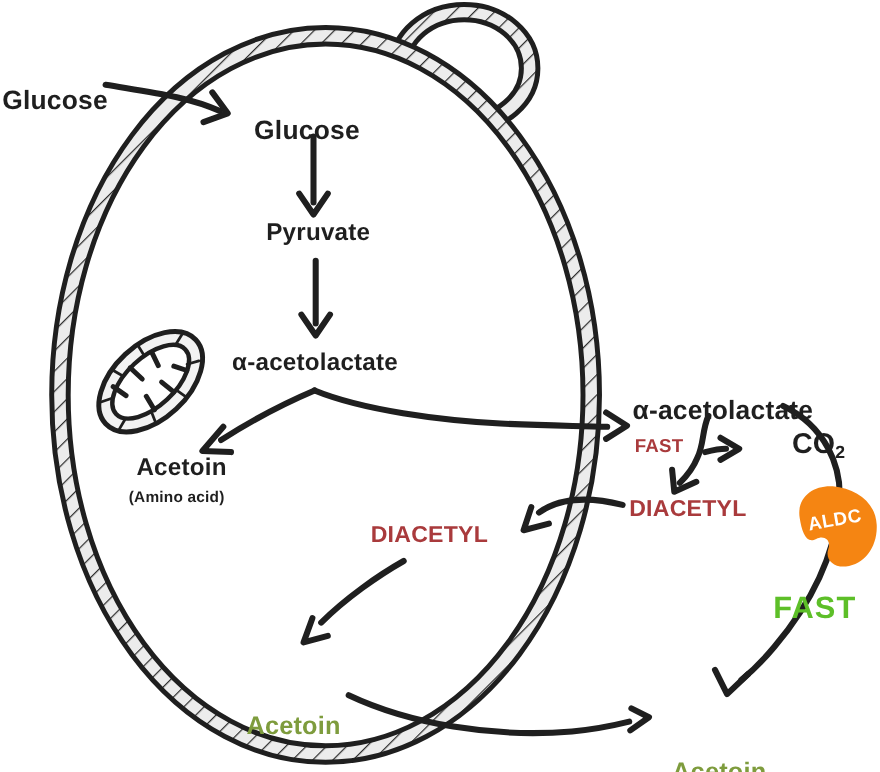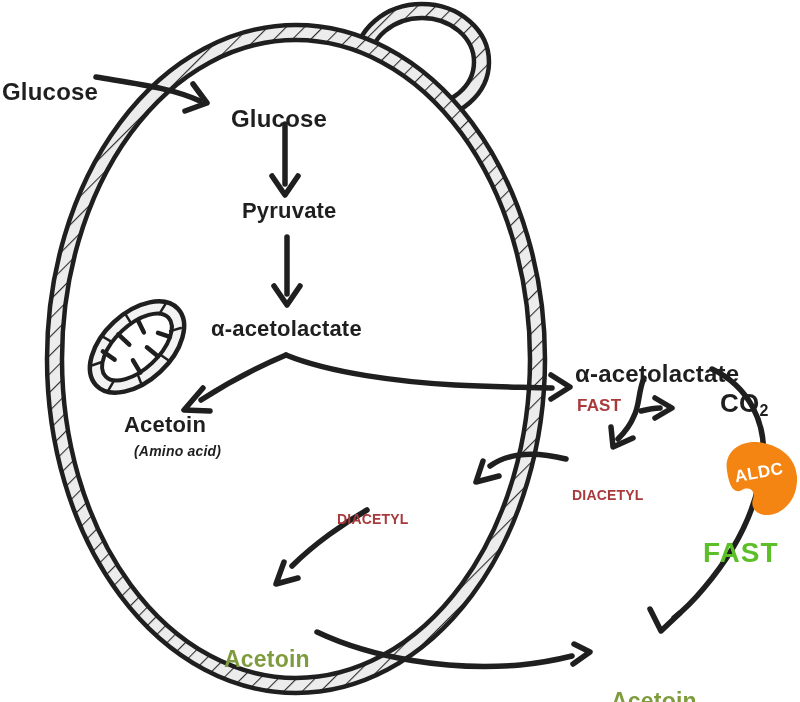--- a/index.html
+++ b/index.html
@@ -26,21 +26,21 @@
     color: var(--ink);
     line-height: 1.1;
     white-space: nowrap;
     letter-spacing: 0.2px;
   }
   .red   { color: var(--red); }
   .olive { color: var(--olive); margin-top: 44px; }
   .green { color: var(--green); }
   .f24 { font-size: 24px; margin-top: 20px; }
   .f25 { font-size: 22px; }
-  .f21 { font-size: 14px; margin-top: 37px; }
+  .f21 { font-size: 21px; }
   .f23 { font-size: 23px; }
   .f17 { font-size: 17px; }
   .f14 { font-size: 14px; }
   .f26 { font-size: 26px; }
   .f28 { font-size: 28px; letter-spacing: 1px; }
   .co2 .sub { font-size: 16px; vertical-align: -4px; }
   .aldc-label {
     position: absolute;
     left: 726px; top: 463px; width: 66px;
     text-align: center;
@@ -147,21 +147,21 @@
     </g>
 
     <path class="blob" d="M 727,471 C 724,452 739,441 757,442 C 779,444 796,457 797,477 C 798,497 786,513 769,515 C 757,516 750,508 753,499 C 756,491 749,486 742,490 C 733,495 729,484 727,471 Z"></path>
   </svg>
 
   <div class="lbl f24" style="left:2px; top:59px;">Glucose</div>
   <div class="lbl f24" style="left:231px; top:86px;">Glucose</div>
   <div class="lbl f25" style="left:242px; top:199px;">Pyruvate</div>
   <div class="lbl f25" style="left:211px; top:317px;">α-acetolactate</div>
   <div class="lbl f25" style="left:124px; top:413px;">Acetoin</div>
-  <div class="lbl f14" style="left:134px; top:444px;font-style:italic;">(Amino acid)</div>
+  <div class="lbl f14" style="left:117px; top:444px;">(Amino acid)</div>
   <div class="lbl f24" style="left:575px; top:341px;">α-acetolactate</div>
   <div class="lbl f17 red" style="left:577px; top:397px;">FAST</div>
   <div class="lbl f26 co2" style="left:676px; top:389px;margin-left:44px;"><span>CO</span><span class="sub">2</span></div>
   <div class="lbl f21 red" style="left:572px; top:451px;">DIACETYL</div>
   <div class="lbl f21 red" style="left:337px; top:475px;">DIACETYL</div>
   <div class="lbl f23 olive" style="left:224px; top:603px;">Acetoin</div>
   <div class="lbl f23 olive" style="left:611px; top:645px;">Acetoin</div>
   <div class="lbl f28 green" style="left:703px; top:538px;">FAST</div>
   <div class="aldc-label">ALDC</div>
 

